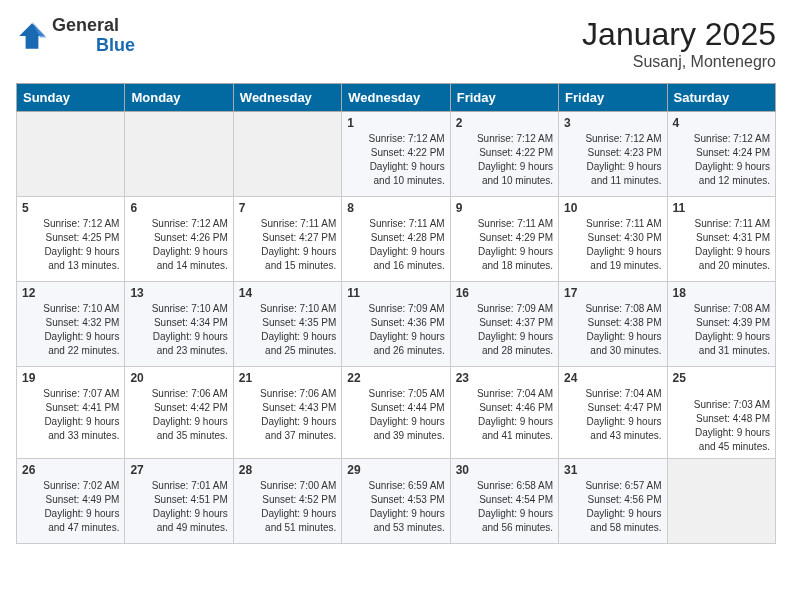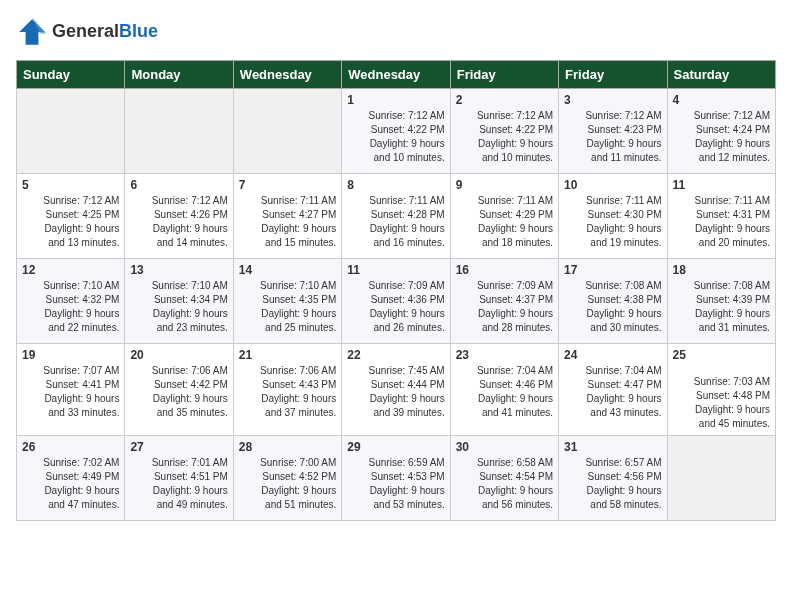--- a/index.html
+++ b/index.html
@@ -16,32 +16,33 @@
       align-items: flex-start;
       margin-bottom: 12px;
     }
     .logo {
       display: flex;
       align-items: center;
       gap: 4px;
     }
     .logo-text {
       display: flex;
-      flex-direction: row;
+      flex-direction: column;
       line-height: 1.1;
     }
     .logo-general {
       font-size: 18px;
       font-weight: bold;
       color: #333;
     }
     .logo-blue {
       font-size: 18px;
       font-weight: bold;
       color: #1a6ab1;
+      margin-left: 44px;
     }
     .logo-icon {
       width: 32px;
       height: 32px;
     }
     .title-area {
       text-align: right;
     }
     .month-title {
       font-size: 32px;
@@ -51,21 +52,21 @@
     .subtitle {
       font-size: 16px;
       color: #444;
     }
     .calendar-table {
       width: 100%;
       border-collapse: collapse;
       table-layout: fixed;
     }
     .calendar-table th {
-      background-color: #14532d;
+      background-color: #0369a1;
       color: #fff;
       text-align: left;
       padding: 6px 6px;
       font-size: 13px;
       font-weight: bold;
       border: 1px solid #aaa;
     }
     .calendar-table td {
       vertical-align: top;
       border: 1px solid #ccc;
@@ -104,20 +105,24 @@
   <div class="logo">
     <svg class="logo-icon" viewBox="0 0 40 40">
       <polygon points="20,4 36,20 28,20 28,36 12,36 12,20 4,20" fill="#1a6ab1"></polygon>
       <polygon points="20,2 38,22 30,22" fill="#4a90d9" opacity="0.7"></polygon>
     </svg>
     <div class="logo-text">
       <span class="logo-general">General</span>
       <span class="logo-blue">Blue</span>
     </div>
   </div>
+  <div class="title-area">
+    <div class="month-title">January 2025</div>
+    <div class="subtitle">Susanj, Montenegro</div>
+  </div>
 </div>
 
 <table class="calendar-table">
   <thead>
     <tr>
     <th>Sunday</th>
         <th>Monday</th>
         <th>Wednesday</th>
         <th>Wednesday</th>
         <th>Friday</th>
@@ -278,21 +283,21 @@
         </td>
         <td>
           <span class="day-number">21</span>
           <div class="day-info" style="white-space: pre-line;">Sunrise: 7:06 AM
 Sunset: 4:43 PM
 Daylight: 9 hours
 and 37 minutes.</div>
         </td>
         <td>
           <span class="day-number">22</span>
-          <div class="day-info" style="white-space: pre-line;">Sunrise: 7:45 AM
+          <div class="day-info" style="white-space: pre-line;">Sunrise: 7:05 AM
 Sunset: 4:44 PM
 Daylight: 9 hours
 and 39 minutes.</div>
         </td>
         <td>
           <span class="day-number">23</span>
           <div class="day-info" style="white-space: pre-line;">Sunrise: 7:04 AM
 Sunset: 4:46 PM
 Daylight: 9 hours
 and 41 minutes.</div>

